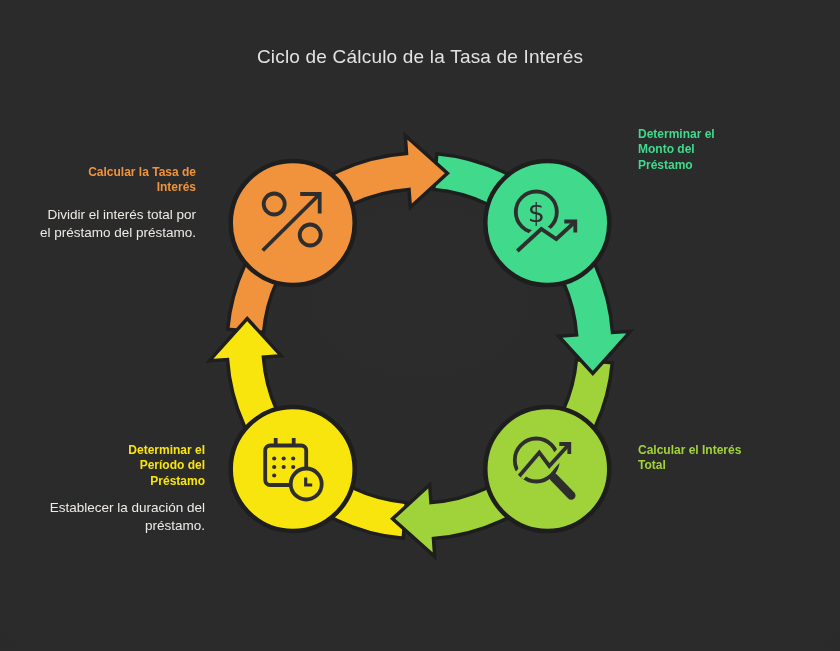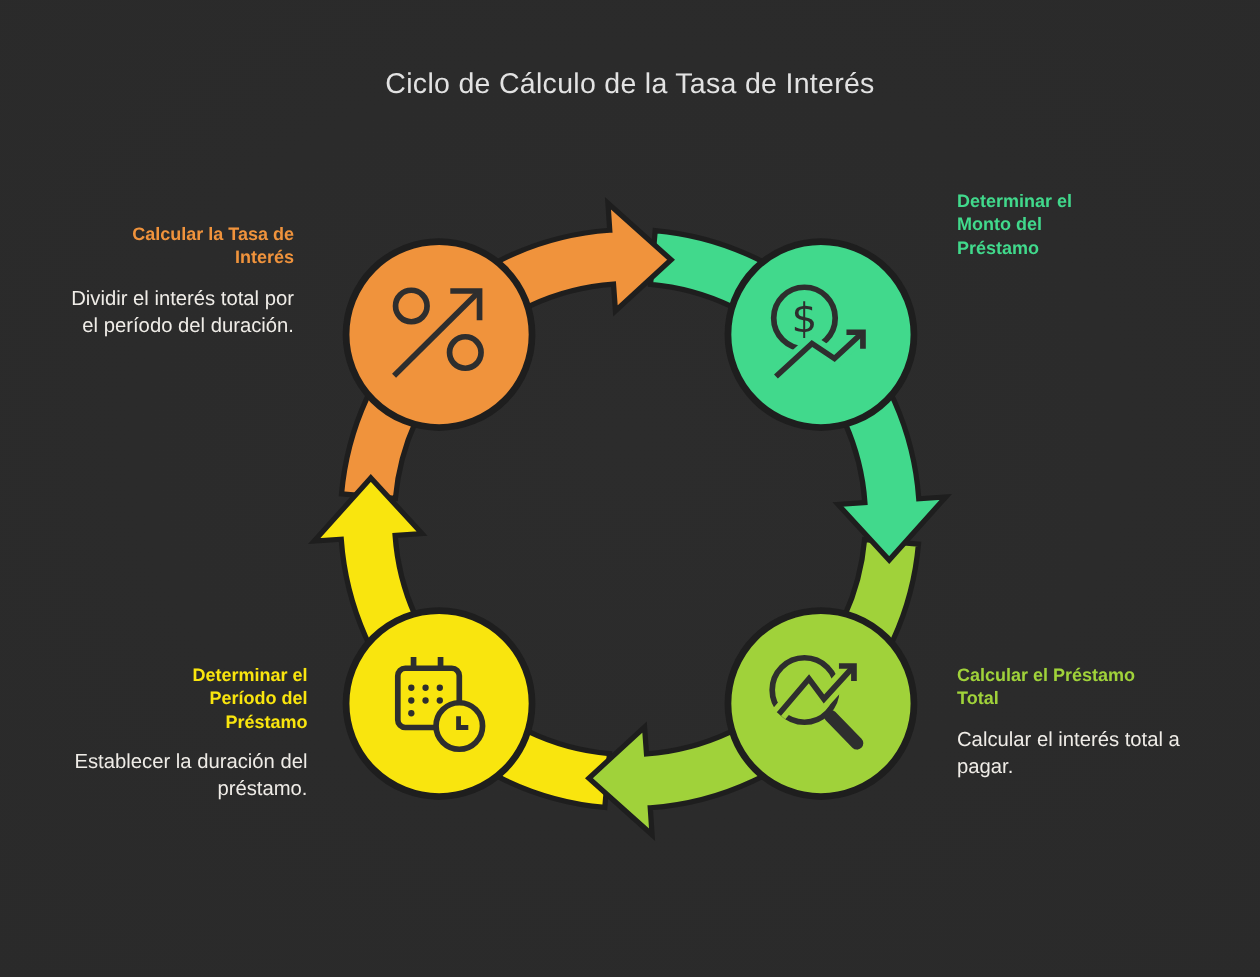--- a/index.html
+++ b/index.html
@@ -108,37 +108,35 @@
           <circle cx="-9" cy="-2" r="2.1"></circle>
           <circle cx="0.5" cy="-2" r="2.1"></circle>
         <circle cx="-18.5" cy="6.5" r="2.1"></circle>
       </g>
       <circle cx="13.5" cy="15" r="15.5" fill="#F9E50E"></circle>
       <path stroke-width="3.2" d="M 13 8.5 L 13 16 L 19.5 16"></path>
     </g>
   </svg>
 
   <div class="step-label tl">
-    <h2 style="color: rgb(240, 147, 60);">Calcular la Tasa de
+    <h2 style="color: rgb(240, 147, 60); margin-top: 16px;">Calcular la Tasa de
 Interés</h2>
     <p>Dividir el interés total por
-el período del duración.</p>
+el préstamo del préstamo.</p>
   </div>
 
   <div class="step-label tr">
     <h2 style="color: rgb(65, 217, 140);">Determinar el
 Monto del
 Préstamo</h2>
   </div>
 
   <div class="step-label br">
-    <h2 style="color: rgb(160, 210, 58);">Calcular el Préstamo
+    <h2 style="color: rgb(160, 210, 58);">Calcular el Interés
 Total</h2>
-    <p>Calcular el interés total a
-pagar.</p>
   </div>
 
   <div class="step-label bl">
     <h2 style="color: rgb(249, 229, 14);">Determinar el
 Período del
 Préstamo</h2>
     <p>Establecer la duración del
 préstamo.</p>
   </div>
 

